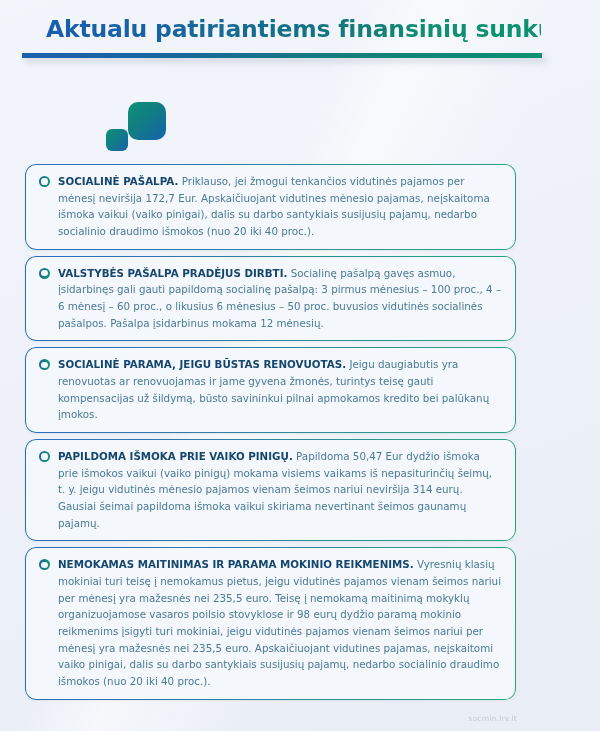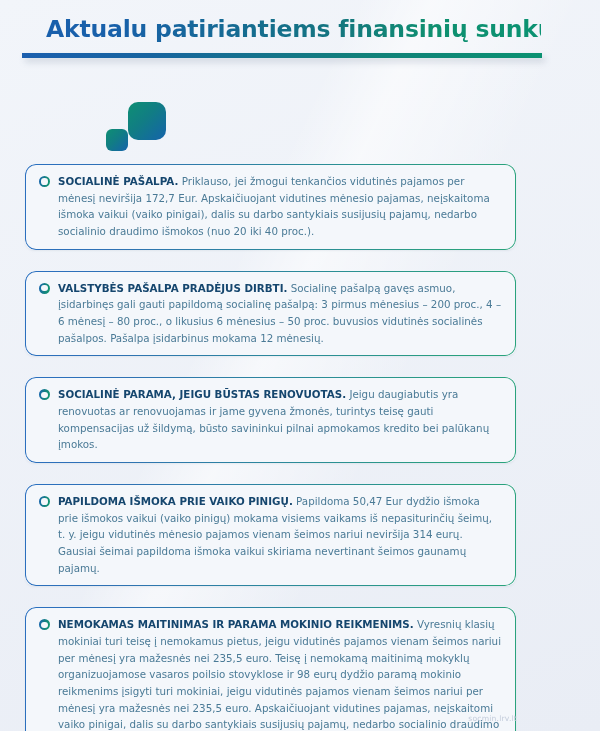--- a/index.html
+++ b/index.html
@@ -71,21 +71,21 @@
     content:"•";position:absolute;left:2px;top:-1px;
     font-size:11px;color:#ffffff;
   }
 
   
   .cards{padding:0 25px 0 25px;}
   .card{
     position:relative;
     border-radius:9px;
     background:#f4f7fb;
-    margin-bottom:21px;
+    margin-bottom:6px;
     padding:9px 14px 10px 14px;
     box-shadow:0 1px 2px rgba(130,145,170,.13);
   }
   
   .card::before{
     content:"";position:absolute;inset:0;border-radius:11px;padding:1px;
     background:linear-gradient(100deg,#2a6fc0 0%,#2f71b4 20%,#2b8f94 62%,#2aa07e 88%,#2aa37c 100%);
     -webkit-mask:linear-gradient(#000 0 0) content-box,linear-gradient(#000 0 0);
     -webkit-mask-composite:xor;mask-composite:exclude;
     pointer-events:none;
@@ -144,21 +144,21 @@
     <div class="card">
       <div class="card-inner">
         <span class="bullet"></span>
         <div class="card-text"><b>SOCIALINĖ PAŠALPA.</b> <span>Priklauso, jei žmogui tenkančios vidutinės pajamos per mėnesį neviršija 172,7 Eur. Apskaičiuojant vidutines mėnesio pajamas, neįskaitoma išmoka vaikui (vaiko pinigai), dalis su darbo santykiais susijusių pajamų, nedarbo socialinio draudimo išmokos (nuo 20 iki 40 proc.).</span></div>
       </div>
     </div>
 
     <div class="card">
       <div class="card-inner">
         <span class="bullet"></span>
-        <div class="card-text"><b>VALSTYBĖS PAŠALPA PRADĖJUS DIRBTI.</b> <span>Socialinę pašalpą gavęs asmuo, įsidarbinęs gali gauti papildomą socialinę pašalpą: 3 pirmus mėnesius – 200 proc., 4 – 6 mėnesį – 80 proc., o likusius 6 mėnesius – 50 proc. buvusios vidutinės socialinės pašalpos. Pašalpa įsidarbinus mokama 12 mėnesių.</span></div>
+        <div class="card-text"><b>VALSTYBĖS PAŠALPA PRADĖJUS DIRBTI.</b> <span>Socialinę pašalpą gavęs asmuo, įsidarbinęs gali gauti papildomą socialinę pašalpą: 3 pirmus mėnesius – 100 proc., 4 – 6 mėnesį – 60 proc., o likusius 6 mėnesius – 50 proc. buvusios vidutinės socialinės pašalpos. Pašalpa įsidarbinus mokama 12 mėnesių.</span></div>
       </div>
     </div>
 
     <div class="card">
       <div class="card-inner">
         <span class="bullet"></span>
         <div class="card-text"><b>SOCIALINĖ PARAMA, JEIGU BŪSTAS RENOVUOTAS.</b> <span>Jeigu daugiabutis yra renovuotas ar renovuojamas ir jame gyvena žmonės, turintys teisę gauti kompensacijas už šildymą, būsto savininkui pilnai apmokamos kredito bei palūkanų įmokos.</span></div>
       </div>
     </div>
 

